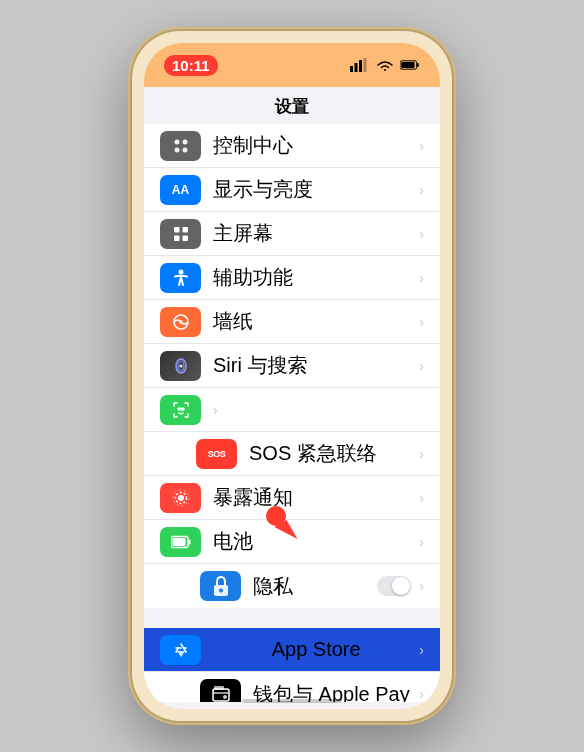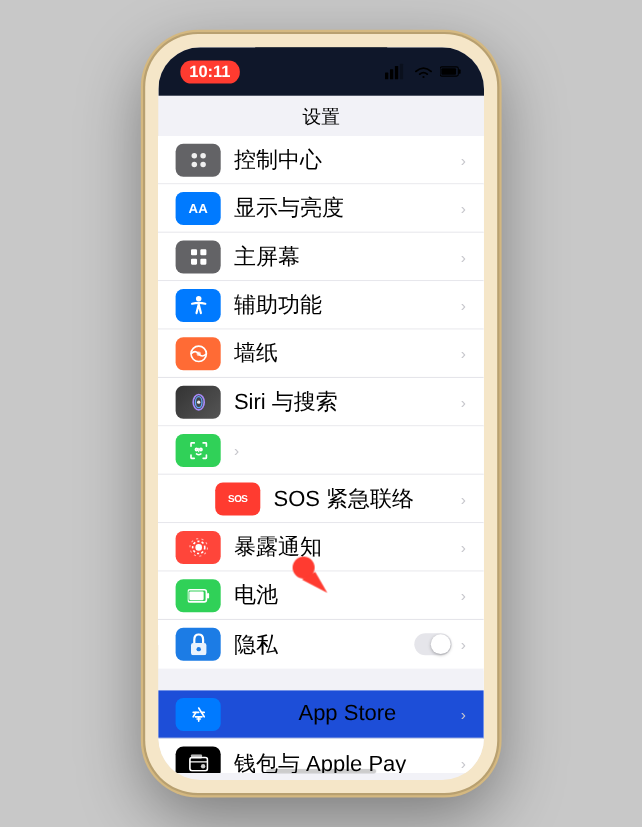--- a/index.html
+++ b/index.html
@@ -34,21 +34,21 @@
       right: 12px;
       bottom: 12px;
       background: #f2f2f7;
       border-radius: 38px;
       overflow: hidden;
     }
 
     
     .status-bar {
       height: 44px;
-      background: #0f172a;
+      background: #fdba74;
       display: flex;
       align-items: center;
       justify-content: space-between;
       padding: 0 20px;
       position: relative;
       gap: 36px;
     }
 
     .status-time {
       font-size: 15px;
@@ -74,21 +74,21 @@
       width: 120px;
       height: 28px;
       background: #000;
       border-radius: 0 0 20px 20px;
     }
 
     
     .page-title {
       text-align: center;
       font-size: 17px;
-      font-weight: 400;
+      font-weight: 700;
       color: #000;
       padding: 8px 0 6px;
       background: #f2f2f7;
     }
 
     
     .settings-list {
       overflow-y: auto;
       height: calc(100% - 88px);
       background: #f2f2f7;
@@ -106,20 +106,21 @@
       padding: 0 16px;
       height: 44px;
       background: #fff;
       border-bottom: 0.5px solid #e5e5ea;
       position: relative;
       cursor: pointer;
     }
 
     .settings-item:last-child {
       border-bottom: none;
+      margin-left: 40px;
     }
 
     .item-icon {
       width: 41px;
       height: 30px;
       border-radius: 7px;
       margin-right: 12px;
       display: flex;
       align-items: center;
       justify-content: center;

